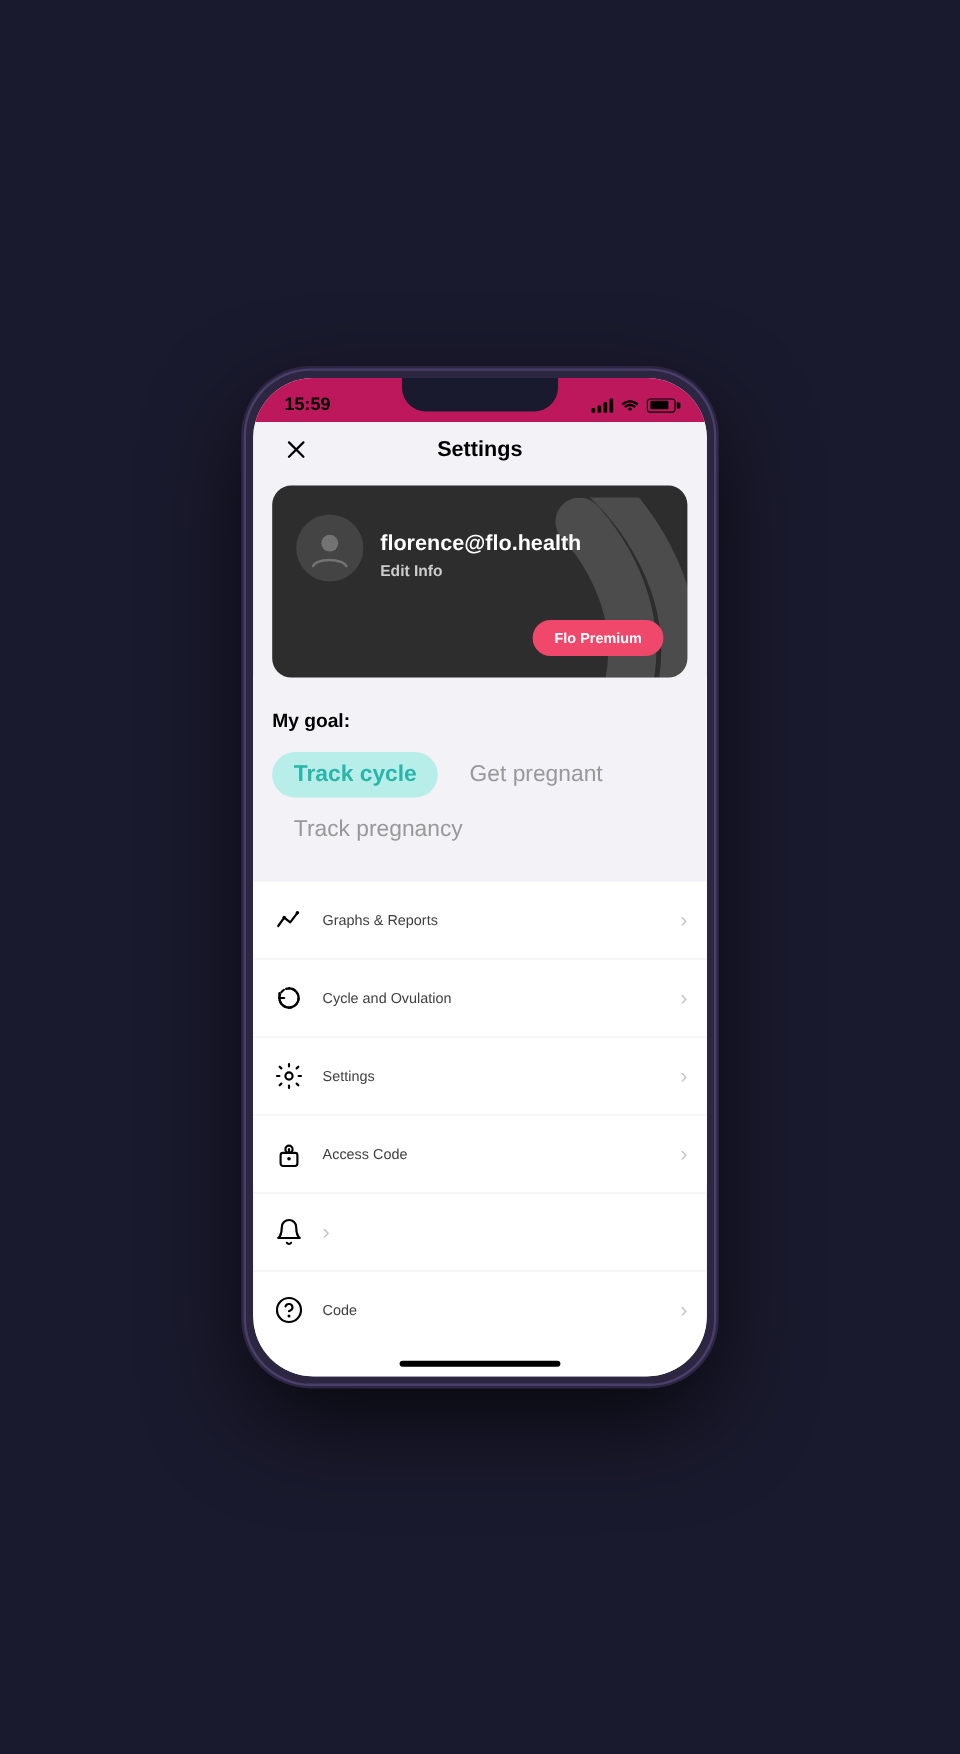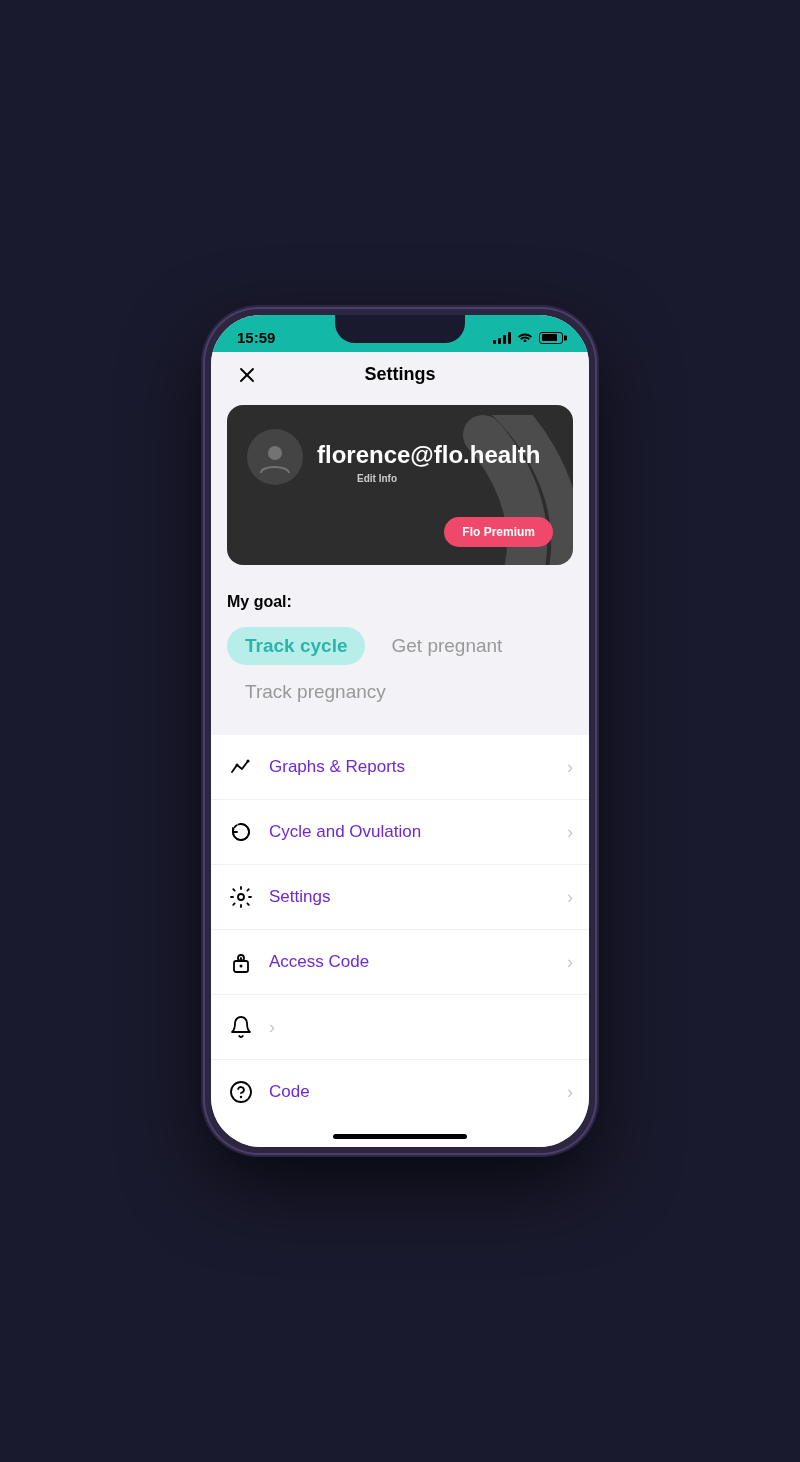--- a/index.html
+++ b/index.html
@@ -35,21 +35,21 @@
       display: flex;
       flex-direction: column;
     }
 
     
     .status-bar {
       display: flex;
       justify-content: space-between;
       align-items: center;
       padding: 14px 26px 6px;
-      background: #14b8a6;
+      background: #be185d;
       flex-shrink: 0;
     }
 
     .status-time {
       font-size: 15px;
       font-weight: 600;
       color: #000;
     }
 
     .status-icons {
@@ -205,32 +205,31 @@
       opacity: 0.7;
     }
 
     .profile-text {
       display: flex;
       flex-direction: column;
       gap: 4px;
     }
 
     .profile-email {
-      font-size: 24px;
+      font-size: 18px;
       font-weight: 600;
       color: #fff;
       margin-top: 11px;
     }
 
     .edit-info {
-      font-size: 10px;
+      font-size: 13px;
       font-weight: 600;
       color: #ccc;
       cursor: pointer;
-      margin-left: 40px;
     }
 
     .premium-badge {
       position: absolute;
       bottom: 18px;
       right: 20px;
       background: #f0486a;
       color: #fff;
       font-size: 12px;
       font-weight: 700;
@@ -306,22 +305,22 @@
       margin-right: 14px;
       flex-shrink: 0;
     }
 
     .menu-icon svg {
       width: 24px;
       height: 24px;
     }
 
     .menu-label {
-      font-size: 17px;
-      color: #6d28d9;
+      font-size: 12px;
+      color: #404040;
       flex: 1;
     }
 
     .chevron {
       color: #c7c7cc;
       font-size: 18px;
       font-weight: 300;
     }
 
     

